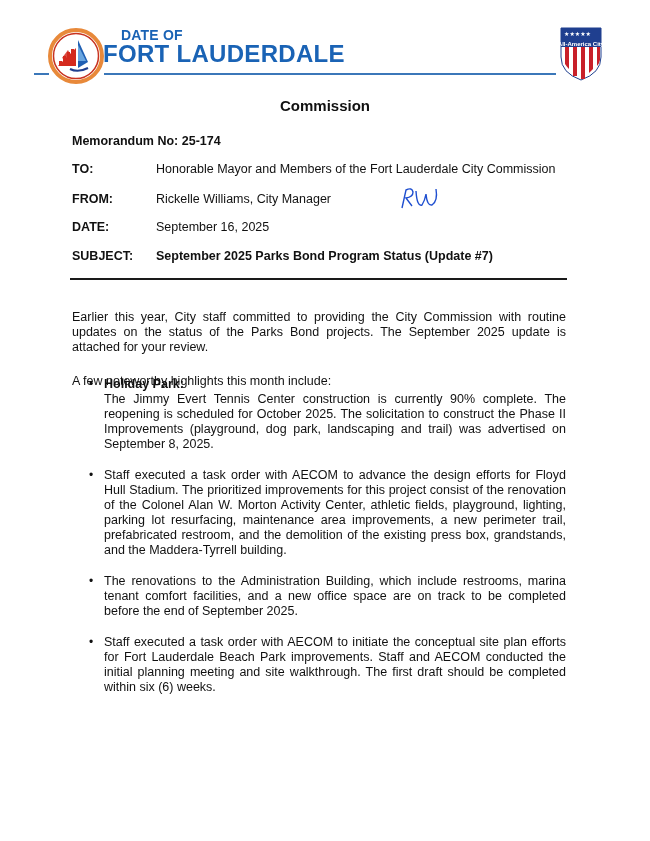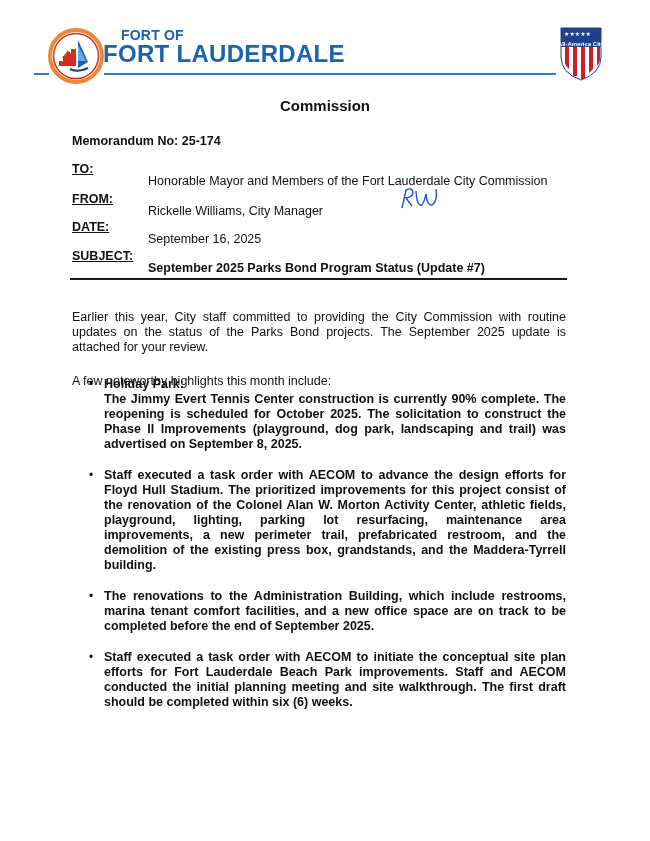--- a/index.html
+++ b/index.html
@@ -20,56 +20,56 @@
     .rule-left { position: absolute; left: 34px; top: 73px; width: 15px; height: 2px; background: #3b77b9; }
     .rule-right { position: absolute; left: 104px; top: 73px; width: 452px; height: 2px; background: #3b77b9; }
     .aa-shield { position: absolute; left: 560px; top: 27px; width: 42px; height: 54px; }
 
     .memo-title {
       position: absolute; left: 0; width: 650px; top: 97px; text-align: center;
       font-size: 15px; font-weight: bold;
     }
     .memo-no { position: absolute; left: 72px; top: 134px; font-size: 12.5px; font-weight: bold; }
     .hdr-row { position: absolute; left: 72px; font-size: 12.5px; white-space: nowrap; }
-    .hdr-row .lbl { position: absolute; left: 0; font-weight: bold; text-decoration: underline; }
-    .hdr-row .val { position: absolute; left: 76px; margin-top: 12px; }
+    .hdr-row .lbl { position: absolute; left: 0; font-weight: bold; }
+    .hdr-row .val { position: absolute; left: 84px; }
     .hdr-row .val.bold { font-weight: bold; }
     .sig { position: absolute; left: 326px; top: -6px; width: 46px; height: 24px; }
     .divider { position: absolute; left: 70px; top: 278px; width: 497px; height: 2px; background: #1a1a1a; }
 
     .para {
       position: absolute; left: 72px; width: 494px; font-size: 12.5px; line-height: 15px;
       text-align: justify;
     }
     .bullets { position: absolute; left: 72px; top: 377px; width: 494px; margin: 0; padding: 0; list-style: none; }
     .bullet { position: relative; padding-left: 32px; font-size: 12.5px; line-height: 15px; text-align: justify; }
     .bullet .dot { position: absolute; left: 17px; top: 0; font-size: 12px; }
     .bullet .head { font-weight: bold; display: block; }
-    .bullet .body { display: block; font-weight: bold; }
+    .bullet .body { display: block; }
   </style>
 </head>
 <body>
 
 <div class="letterhead">
   <svg class="seal" viewBox="0 0 56 56">
     <circle cx="28" cy="28" r="26" fill="#fff" stroke="#e8893a" stroke-width="4"></circle>
     <circle cx="28" cy="28" r="22.5" fill="#fff" stroke="#c8321f" stroke-width="1.5"></circle>
     <g fill="#d42a1e">
       <path d="M10 38 L28 38 L28 20 Z"></path>
       <path d="M14 30 L28 38 L20 22 Z" opacity="0.85"></path>
       <rect x="11" y="33" width="3" height="5"></rect>
       <rect x="15" y="28" width="3" height="10"></rect>
       <rect x="19" y="24" width="3" height="14"></rect>
       <rect x="23" y="21" width="3" height="17"></rect>
     </g>
     <path d="M30 12 L30 40 L40 34 Z" fill="#1f5fb3"></path>
     <path d="M30 17 L38 33 L30 33 Z" fill="#6aa6e0"></path>
     <path d="M22 41 Q30 45 40 40" stroke="#1f3f8f" stroke-width="2" fill="none"></path>
   </svg>
-  <div class="city-of">FORT OF</div>
+  <div class="city-of">DATE OF</div>
   <div class="city-name">FORT LAUDERDALE</div>
   <div class="rule-left"></div>
   <div class="rule-right"></div>
   <svg class="aa-shield" viewBox="0 0 42 54">
     <path d="M1 1 L41 1 L41 30 Q41 46 21 53 Q1 46 1 30 Z" fill="#fff" stroke="#1f3f8f" stroke-width="1"></path>
     <rect x="1" y="1" width="40" height="11" fill="#1f3f8f"></rect>
     <g fill="#fff" font-size="6" font-family="DejaVu Sans, sans-serif">
       <text x="4" y="9">★★★★★</text>
     </g>
     <rect x="1" y="12" width="40" height="8" fill="#1f3f8f"></rect>

